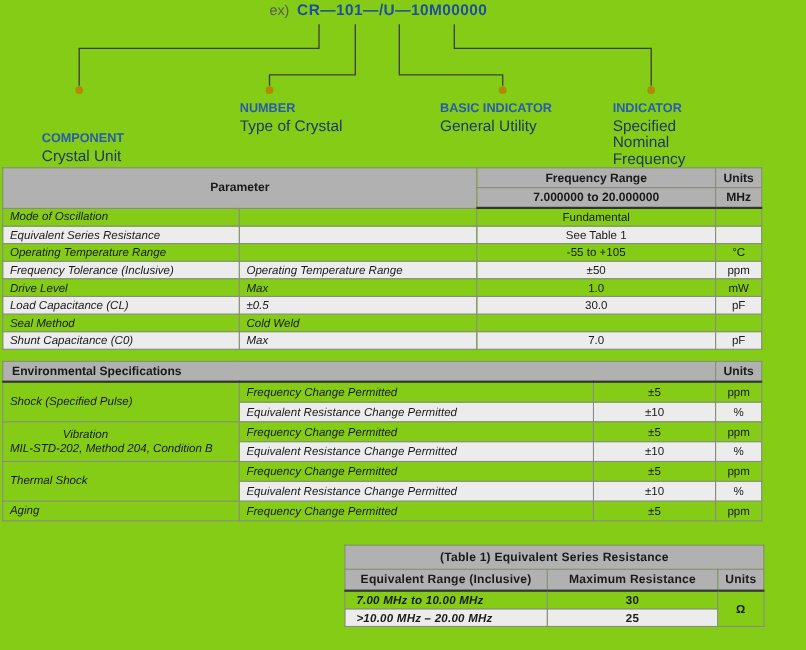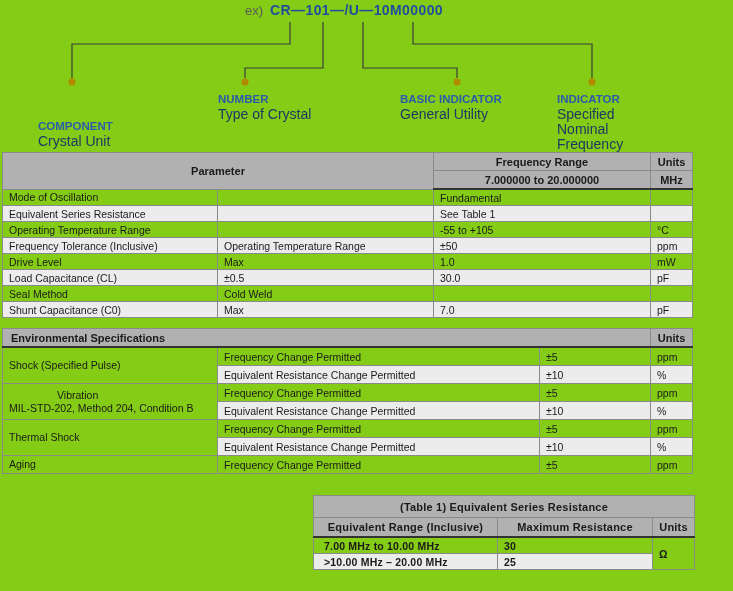--- a/index.html
+++ b/index.html
@@ -19,22 +19,22 @@
   .callout{position:absolute;top:92px;line-height:15px;}
   .co-label{font-size:11.5px;font-weight:bold;color:#2a5caa;display:block;}
   .co-sub{font-size:14px;color:#1f3864;display:block;}
   
   table{border-collapse:collapse;table-layout:fixed;font-size:10.5px;color:#1a1a1a;
         position:absolute;border:1.5px solid #6f6f6f;}
   td{border:1px solid #8a8a8a;padding:0 6px;overflow:hidden;white-space:nowrap;height:15px;}
   tr.hdr td{background:#b1b1b1;font-weight:bold;font-size:11px;text-align:center;}
   tr.sep td{border-bottom:2px solid #333333;}
   tr.z td{background:#ececec;}
-  td.c{}
-  td.l{text-align:left;}
+  td.c{text-align:center;}
+  td.l{text-align:left;font-style:italic;}
   
   #param-table{left:2px;top:152px;width:690px;}
   #param-table tr.hdr td{height:17px;}
   
   #env-table{left:2px;top:328px;width:690px;}
   #env-table td{height:17px;}
   #env-table tr.hdr td.envtitle{text-align:left;padding-left:8px;}
   #env-table td.gname{line-height:12.5px;white-space:normal;}
   
   #t1-table{left:313px;top:495px;width:381px;letter-spacing:.2px;}

